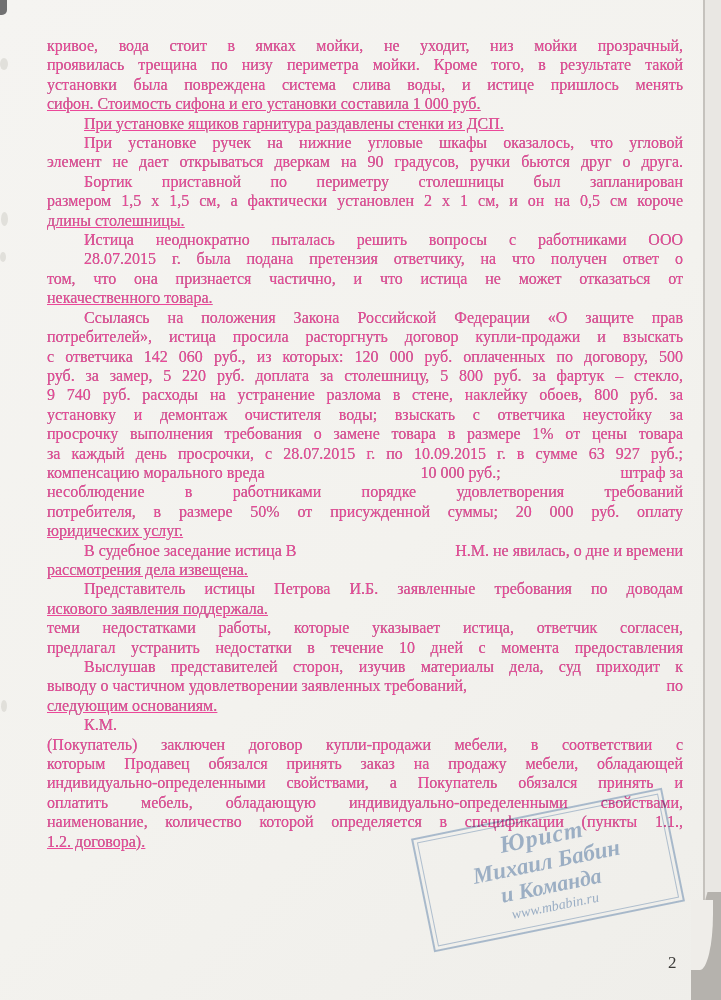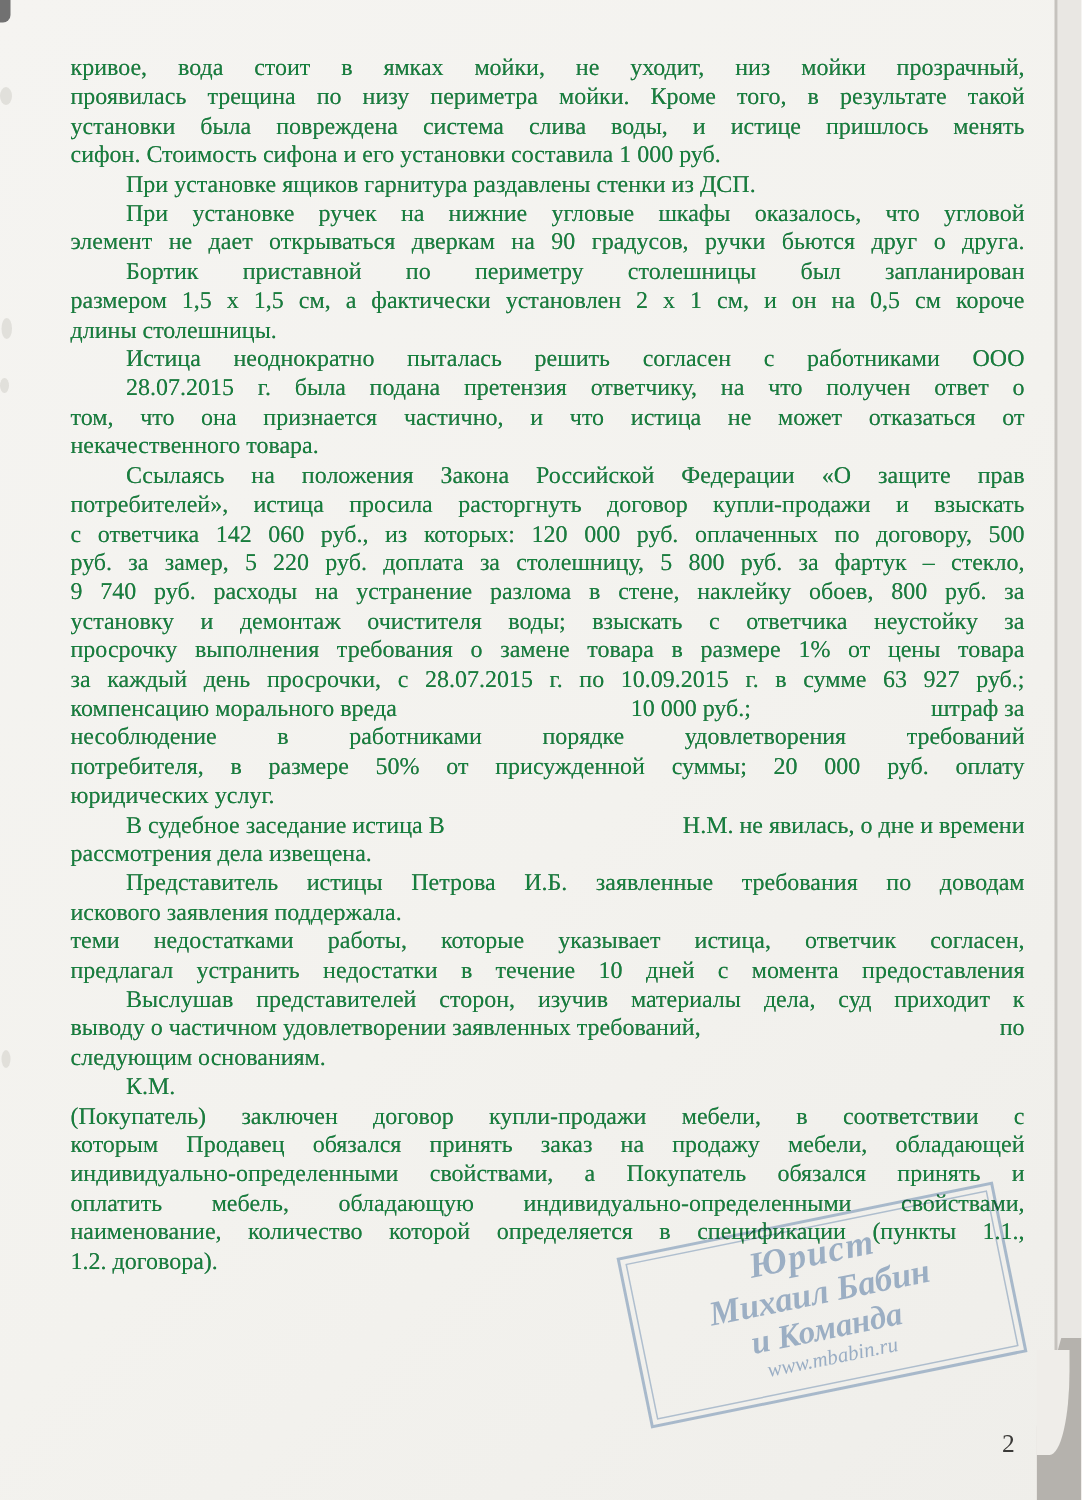--- a/index.html
+++ b/index.html
@@ -4,25 +4,25 @@
 <style>
   html,body{margin:0;padding:0;}
   body{
     width:721px;height:1000px;position:relative;overflow:hidden;
     background:linear-gradient(135deg,#f5f4f1 0%,#f3f2ee 55%,#efeeea 100%);
     font-family:"Liberation Serif", serif;
   }
   
   .textblock{
     position:absolute;left:47px;top:36px;width:636px;
-    font-size:16px;line-height:19.4px;color:#15803d;
+    font-size:16px;line-height:19.4px;color:#ec4899;
     text-shadow:0 0 .4px rgba(30,30,30,.55);
   }
   .line{text-align:justify;text-align-last:justify;}
-  .line.end{text-align-last:left;}
+  .line.end{text-align-last:left;text-decoration:underline;}
   .line.indent{padding-left:37px;}
   .line.split{display:flex;text-align:left;gap:44px;}
   .line.split span{white-space:nowrap;}
   .line.split span:nth-child(2){margin-left:auto;}
   .line.split span:nth-child(3){margin-left:45px;padding-left:31px;}
   
   .pagenum{
     position:absolute;left:668px;top:953px;font-size:17px;color:#3b3a38;
   }
   
@@ -79,21 +79,21 @@
     <div class="line">кривое, вода стоит в ямках мойки, не уходит, низ мойки прозрачный,</div>
     <div class="line">проявилась трещина по низу периметра мойки. Кроме того, в результате такой</div>
     <div class="line">установки была повреждена система слива воды, и истице пришлось менять</div>
     <div class="line end">сифон. Стоимость сифона и его установки составила 1 000 руб.</div>
     <div class="line indent end">При установке ящиков гарнитура раздавлены стенки из ДСП.</div>
     <div class="line indent">При установке ручек на нижние угловые шкафы оказалось, что угловой</div>
     <div class="line">элемент не дает открываться дверкам на 90 градусов, ручки бьются друг о друга.</div>
     <div class="line indent">Бортик приставной по периметру столешницы был запланирован</div>
     <div class="line">размером 1,5 х 1,5 см, а фактически установлен 2 х 1 см, и он на 0,5 см короче</div>
     <div class="line end">длины столешницы.</div>
-    <div class="line indent">Истица неоднократно пыталась решить согласен с работниками ООО</div>
+    <div class="line indent">Истица неоднократно пыталась решить вопросы с работниками ООО</div>
     <div class="line indent">28.07.2015 г. была подана претензия ответчику, на что получен ответ о</div>
     <div class="line">том, что она признается частично, и что истица не может отказаться от</div>
     <div class="line end">некачественного товара.</div>
     <div class="line indent">Ссылаясь на положения Закона Российской Федерации «О защите прав</div>
     <div class="line">потребителей», истица просила расторгнуть договор купли-продажи и взыскать</div>
     <div class="line">с ответчика 142 060 руб., из которых: 120 000 руб. оплаченных по договору, 500</div>
     <div class="line">руб. за замер, 5 220 руб. доплата за столешницу, 5 800 руб. за фартук – стекло,</div>
     <div class="line">9 740 руб. расходы на устранение разлома в стене, наклейку обоев, 800 руб. за</div>
     <div class="line">установку и демонтаж очистителя воды; взыскать с ответчика неустойку за</div>
     <div class="line">просрочку выполнения требования о замене товара в размере 1% от цены товара</div>

